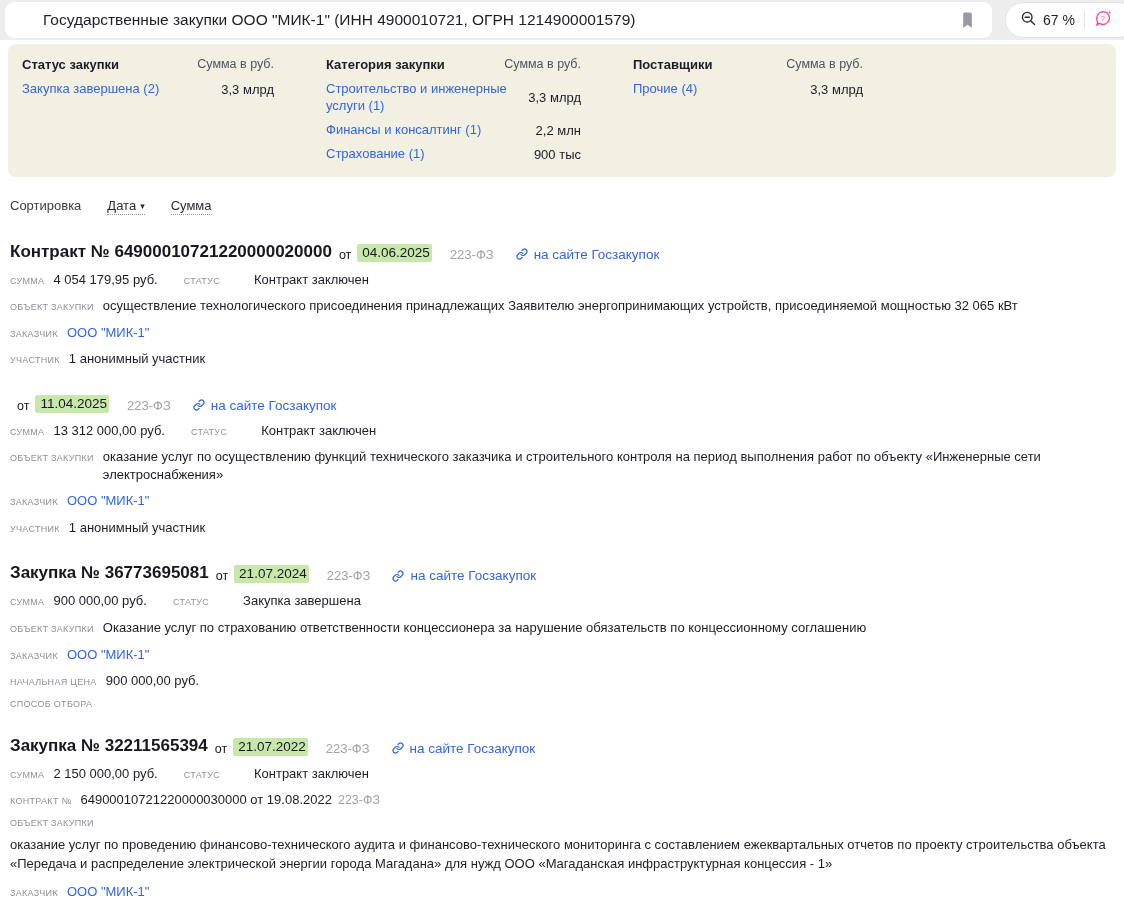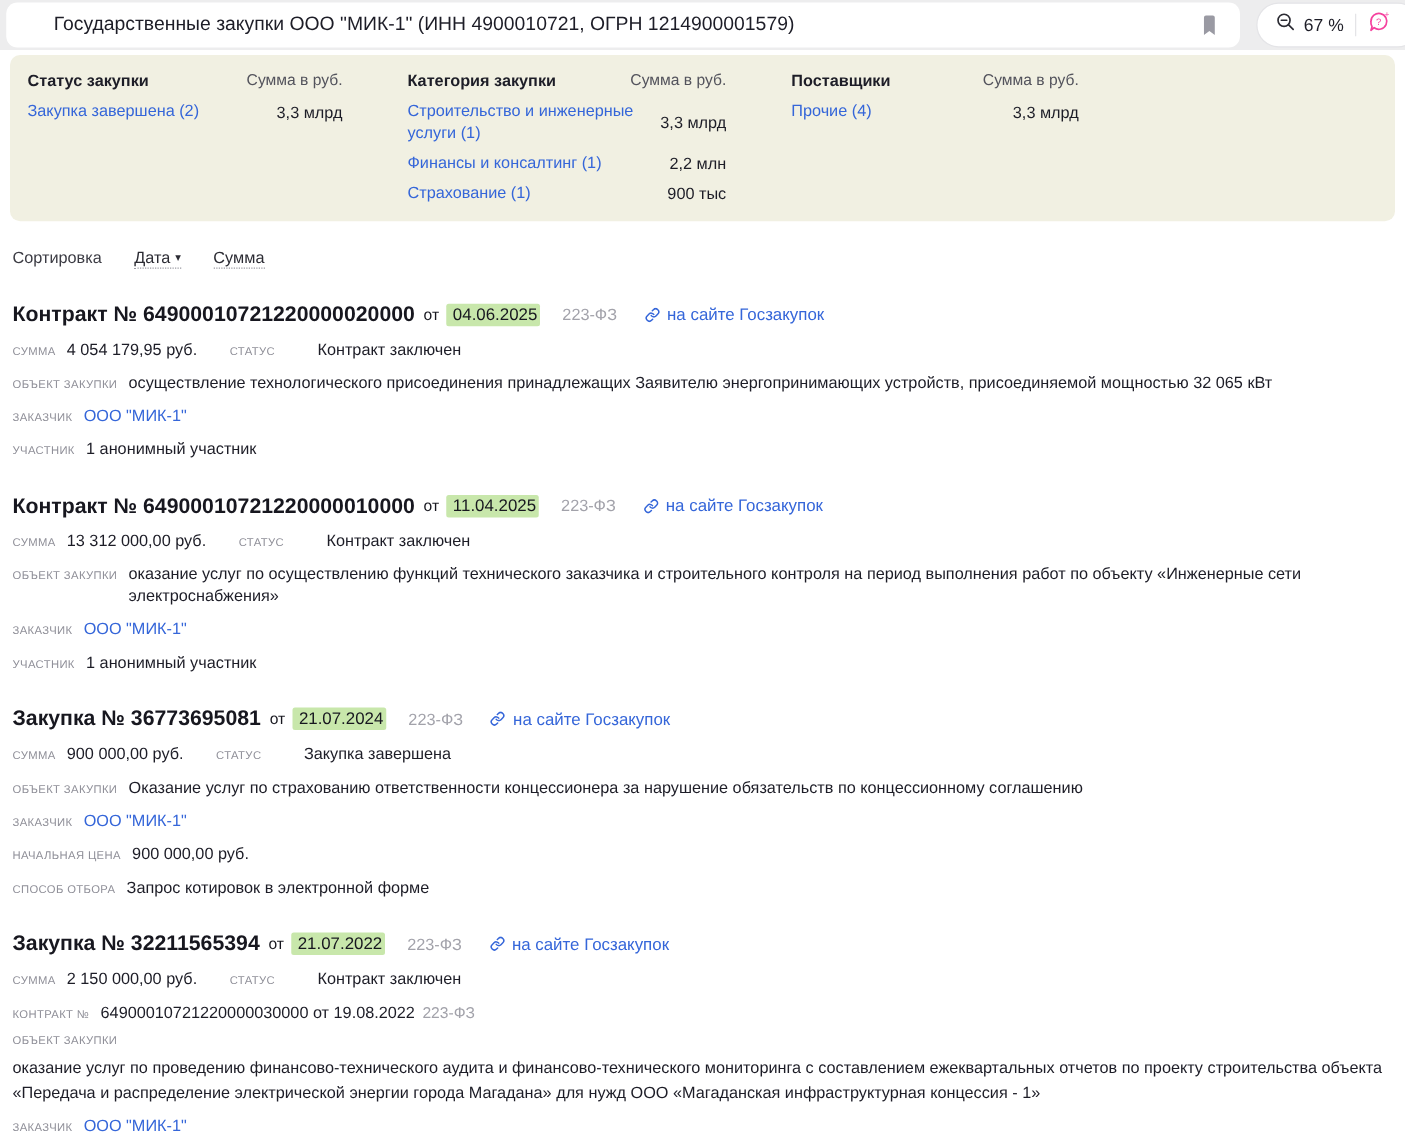--- a/index.html
+++ b/index.html
@@ -74,21 +74,21 @@
   .sorting .sort-label { font-size: 13px; color: #3c3c44; }
   .sort-opt {
     font-size: 13px; color: #2b2b33; text-decoration: none;
     border-bottom: 1px dotted #9a9aa2; padding-bottom: 1px; cursor: pointer;
     display: inline-flex; align-items: baseline; gap: 4px; justify-content: space-between;
   }
   .caret { font-size: 9px; color: #2b2b33; position: relative; top: -1px; }
   
   .records { margin: 0 10px; }
   .record { margin-top: 27px; }
-  .r-title-row { display: flex; align-items: center; white-space: nowrap; }
+  .r-title-row { display: flex; align-items: flex-end; white-space: nowrap; }
   .r-num { font-size: 17px; font-weight: 600; color: #17171f; }
   .r-from { font-size: 12.5px; color: #17171f; margin: 0 6px 0 7px; }
   .r-date {
     font-size: 13.5px; font-weight: 500; color: #17171f;
     background: #c8e7ab; padding: 1px 2px 2px 5px; border-radius: 2px;
   }
   .r-law { font-size: 13px; color: #a2a2aa; margin-left: 18px; }
   .r-extlink {
     font-size: 13.5px; color: #3566d9; text-decoration: none;
     margin-left: 22px; display: inline-flex; align-items: center; gap: 6px; cursor: pointer;
@@ -248,21 +248,20 @@
           <span class="f-cell">
             <span class="f-label">УЧАСТНИК</span>
             <span class="f-value">1 анонимный участник</span>
           </span>
         </div>
       </div>
   </div>
 
   <div class="record">
     <div class="r-title-row">
-      <span class="r-num">Контракт № 64900010721220000010000</span>
       <span class="r-from">от</span>
       <span class="r-date">11.04.2025</span>
       <span class="r-law">223-ФЗ</span>
       <a class="r-extlink" href="#">
         <span style="display:inline-flex;">
           <svg width="12" height="12" viewBox="0 0 24 24" fill="none" stroke="#3566d9" stroke-width="2.4" stroke-linecap="round" stroke-linejoin="round">
             <path d="M10 13a5 5 0 0 0 7.54.54l3-3a5 5 0 0 0-7.07-7.07l-1.72 1.71"></path>
             <path d="M14 11a5 5 0 0 0-7.54-.54l-3 3a5 5 0 0 0 7.07 7.07l1.71-1.71"></path>
           </svg>
         </span>
@@ -342,21 +341,20 @@
         </div>
         <div class="f-row">
           <span class="f-cell">
             <span class="f-label">НАЧАЛЬНАЯ ЦЕНА</span>
             <span class="f-value">900 000,00 руб.</span>
           </span>
         </div>
         <div class="f-row">
           <span class="f-cell">
             <span class="f-label">СПОСОБ ОТБОРА</span>
-            <span class="f-value">Запрос котировок в электронной форме</span>
           </span>
         </div>
       </div>
   </div>
 
   <div class="record">
     <div class="r-title-row">
       <span class="r-num">Закупка № 32211565394</span>
       <span class="r-from">от</span>
       <span class="r-date">21.07.2022</span>

